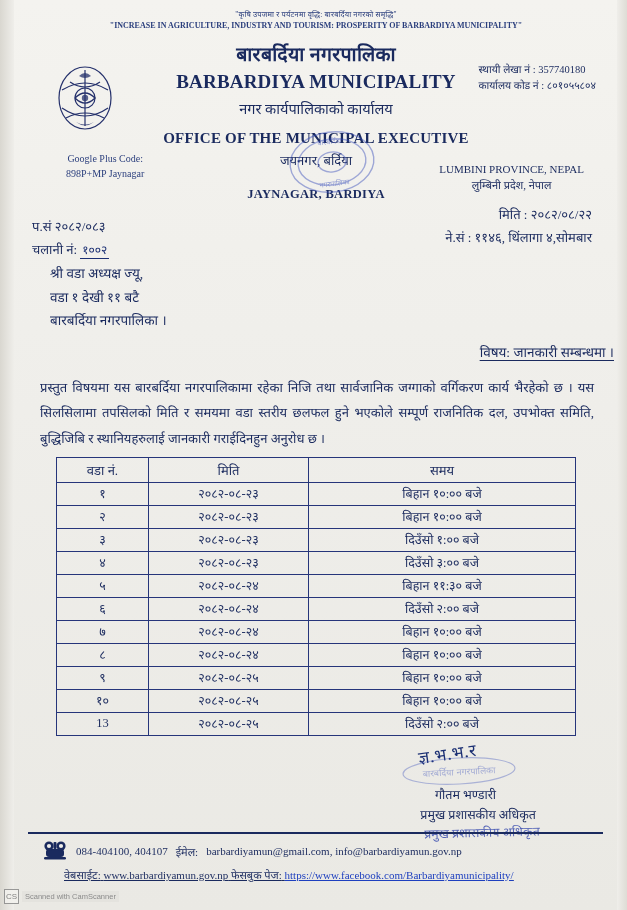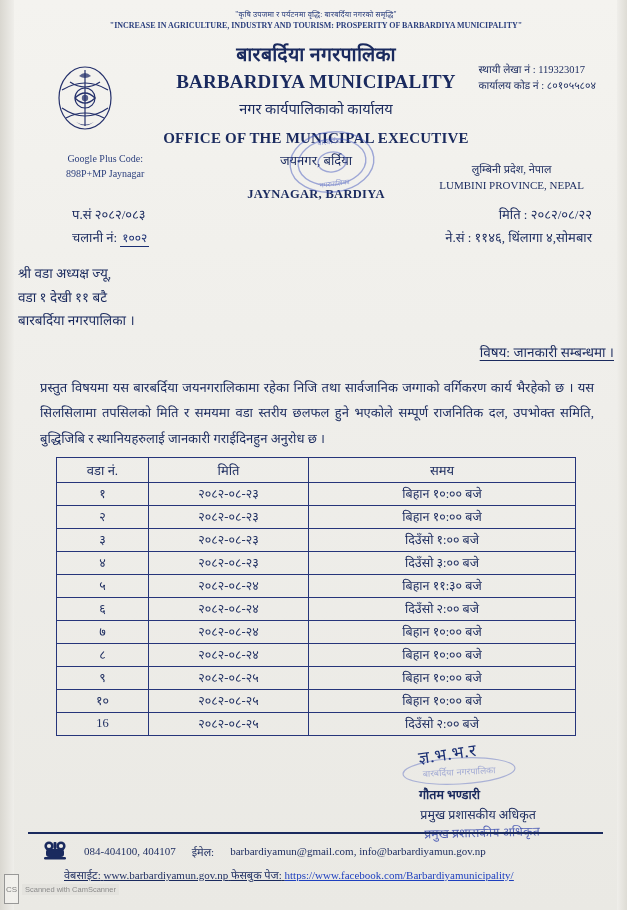--- a/index.html
+++ b/index.html
@@ -90,33 +90,33 @@
   .stamp {
     position: absolute;
     left: 268px; top: 88px;
     width: 92px; height: 68px;
     opacity: .55;
     transform: rotate(-7deg);
     pointer-events: none;
   }
 
   .refline { position: relative; margin-top: 6px; height: 52px; }
-  .ref-left { position: absolute; left: 14px; top: 0; font-size: 13px; line-height: 1.75; margin-left: 40px; }
+  .ref-left { position: absolute; left: 14px; top: 12px; font-size: 13px; line-height: 1.75; }
   .ref-right { position: absolute; right: 22px; top: 0; font-size: 13px; line-height: 1.75; text-align: right; }
   .handwritten {
     font-family: "DejaVu Serif", serif;
     font-size: 12px;
     color: #1b2f73;
     border-bottom: 1.5px solid #1b2f73;
     padding: 0 2px 1px 2px;
   }
 
   .addressee {
     margin-top: 6px;
-    margin-left: 0;
+    margin-left: 32px;
     font-size: 13.5px;
     line-height: 1.75;
   }
 
   .subject {
     margin-top: 10px;
     margin-left: 188px;
     font-size: 13.5px;
     text-decoration: underline;
     text-underline-offset: 3px;
@@ -158,44 +158,44 @@
     position: absolute; right: 138px; top: -2px;
     font-family: "DejaVu Serif", serif;
     font-size: 17px; color: #1b2f73;
     transform: rotate(-8deg);
   }
   .sig-stamp {
     position: absolute; right: 96px; top: 12px;
     width: 118px; height: 30px; opacity: .5;
     transform: rotate(-3deg);
   }
-  .sig-name { position: absolute; right: 134px; top: 42px; font-size: 12.5px; font-weight: bold; }
+  .sig-name { position: absolute; right: 118px; top: 42px; font-size: 12.5px; }
   .sig-post { position: absolute; right: 78px; top: 62px; font-size: 12.5px; }
   .sig-post-stamp {
     position: absolute; right: 74px; top: 80px; font-size: 12.5px;
     color: #2338a8; opacity: .75; transform: rotate(-1.5deg);
   }
 
   .footer {
     position: absolute;
     left: 18px; right: 14px; bottom: 28px;
   }
   .footer-rule { border-top: 2px solid #1a2a5e; margin: 0 10px 6px 10px; }
-  .footer-row { display: flex; align-items: center; gap: 16px; font-size: 11px; padding-left: 24px; }
+  .footer-row { display: flex; align-items: center; gap: 8px; font-size: 11px; padding-left: 24px; }
   .phone-icon { width: 26px; height: 22px; flex: 0 0 auto; }
   .footer-line2 { font-size: 11px; padding-left: 46px; margin-top: 5px; text-decoration: underline; }
   .link { color: #1d3fbf; text-decoration: underline; }
 
   .cs-badge {
     position: absolute; left: 4px; bottom: 6px;
     display: flex; align-items: center; gap: 3px;
     opacity: .85;
   }
   .cs-square {
-    width: 15px; height: 30px; border: 1px solid #8a8a8a; color: #6f6f6f;
+    width: 15px; height: 15px; border: 1px solid #8a8a8a; color: #6f6f6f;
     font-size: 8px; font-family: "Liberation Sans", sans-serif;
     display: flex; align-items: center; justify-content: center; background: #f3f2ee;
   }
   .cs-text {
     font-size: 7.5px; font-family: "Liberation Sans", sans-serif;
     color: #7b7b7b; background: #e3e2de; padding: 1px 3px;
   }
 </style>
 </head>
 <body>
@@ -226,42 +226,42 @@
           <g fill="#24306b" opacity=".75">
             <circle cx="33" cy="36" r="3.2"></circle>
             <path d="M27 14 q6 -6 12 0 q-6 4 -12 0z"></path>
             <path d="M24 60 q9 7 18 0 q-9 5 -18 0z"></path>
           </g>
         </svg>
       </div>
 
       <div class="reg-box">
         <div><span>स्थायी लेखा नं :</span>
-          <span>119323017</span></div>
+          <span>357740180</span></div>
         <div><span>कार्यालय कोड नं :</span>
           <span>८०१०५५८०४</span></div>
       </div>
 
       <div class="titles">
         <div class="t-np1">बारबर्दिया नगरपालिका</div>
         <div class="t-en1">BARBARDIYA MUNICIPALITY</div>
         <div class="t-np2">नगर कार्यपालिकाको कार्यालय</div>
         <div class="t-en2">OFFICE OF THE MUNICIPAL EXECUTIVE</div>
         <div class="t-np3">जयनगर, बर्दिया</div>
         <div class="t-en3">JAYNAGAR, BARDIYA</div>
       </div>
 
       <div class="gplus">
         <div>Google Plus Code:</div>
         <div>898P+MP Jaynagar</div>
       </div>
 
       <div class="prov-box">
+        <div>LUMBINI PROVINCE, NEPAL</div>
         <div>लुम्बिनी प्रदेश, नेपाल</div>
-        <div>LUMBINI PROVINCE, NEPAL</div>
       </div>
 
       <div class="stamp">
         <svg width="92" height="68" viewBox="0 0 92 68">
           <g fill="none" stroke="#3248b8" stroke-width="1.4" opacity=".8">
             <ellipse cx="46" cy="34" rx="42" ry="30"></ellipse>
             <ellipse cx="46" cy="34" rx="34" ry="23"></ellipse>
             <ellipse cx="46" cy="34" rx="14" ry="10"></ellipse>
           </g>
           <text x="46" y="16" font-size="7" fill="#3248b8" text-anchor="middle" font-family="DejaVu Sans, sans-serif">बारबर्दिया</text>
@@ -294,21 +294,21 @@
     </div>
 
     <div class="addressee">
       <div>श्री वडा अध्यक्ष ज्यू,</div>
       <div>वडा १ देखी ११ बटै</div>
       <div>बारबर्दिया नगरपालिका ।</div>
     </div>
 
     <div class="subject">विषय: जानकारी सम्बन्धमा ।</div>
 
-    <div class="body-text">प्रस्तुत विषयमा यस बारबर्दिया जयनगरालिकामा रहेका निजि तथा सार्वजानिक जग्गाको वर्गिकरण कार्य भैरहेको छ । यस सिलसिलामा तपसिलको मिति र समयमा वडा स्तरीय छलफल हुने भएकोले सम्पूर्ण राजनितिक दल, उपभोक्त समिति, बुद्धिजिबि र स्थानियहरुलाई जानकारी गराईदिनहुन अनुरोध छ ।</div>
+    <div class="body-text">प्रस्तुत विषयमा यस बारबर्दिया नगरपालिकामा रहेका निजि तथा सार्वजानिक जग्गाको वर्गिकरण कार्य भैरहेको छ । यस सिलसिलामा तपसिलको मिति र समयमा वडा स्तरीय छलफल हुने भएकोले सम्पूर्ण राजनितिक दल, उपभोक्त समिति, बुद्धिजिबि र स्थानियहरुलाई जानकारी गराईदिनहुन अनुरोध छ ।</div>
 
 
     <table class="sched">
       <thead>
         <tr>
           <th>वडा नं.</th>
           <th>मिति</th>
           <th>समय</th>
         </tr>
       </thead>
@@ -357,21 +357,21 @@
           <td>९</td>
           <td>२०८२-०८-२५</td>
           <td>बिहान १०:०० बजे</td>
         </tr>
         <tr>
           <td>१०</td>
           <td>२०८२-०८-२५</td>
           <td>बिहान १०:०० बजे</td>
         </tr>
         <tr>
-          <td>16</td>
+          <td>13</td>
           <td>२०८२-०८-२५</td>
           <td>दिउँसो २:०० बजे</td>
         </tr>
       </tbody>
     </table>
 
     <div class="sign-block">
       <div class="sig-scribble">ज्ञ.भ.भ.र</div>
       <div class="sig-stamp">
         <svg width="118" height="30" viewBox="0 0 118 30">

